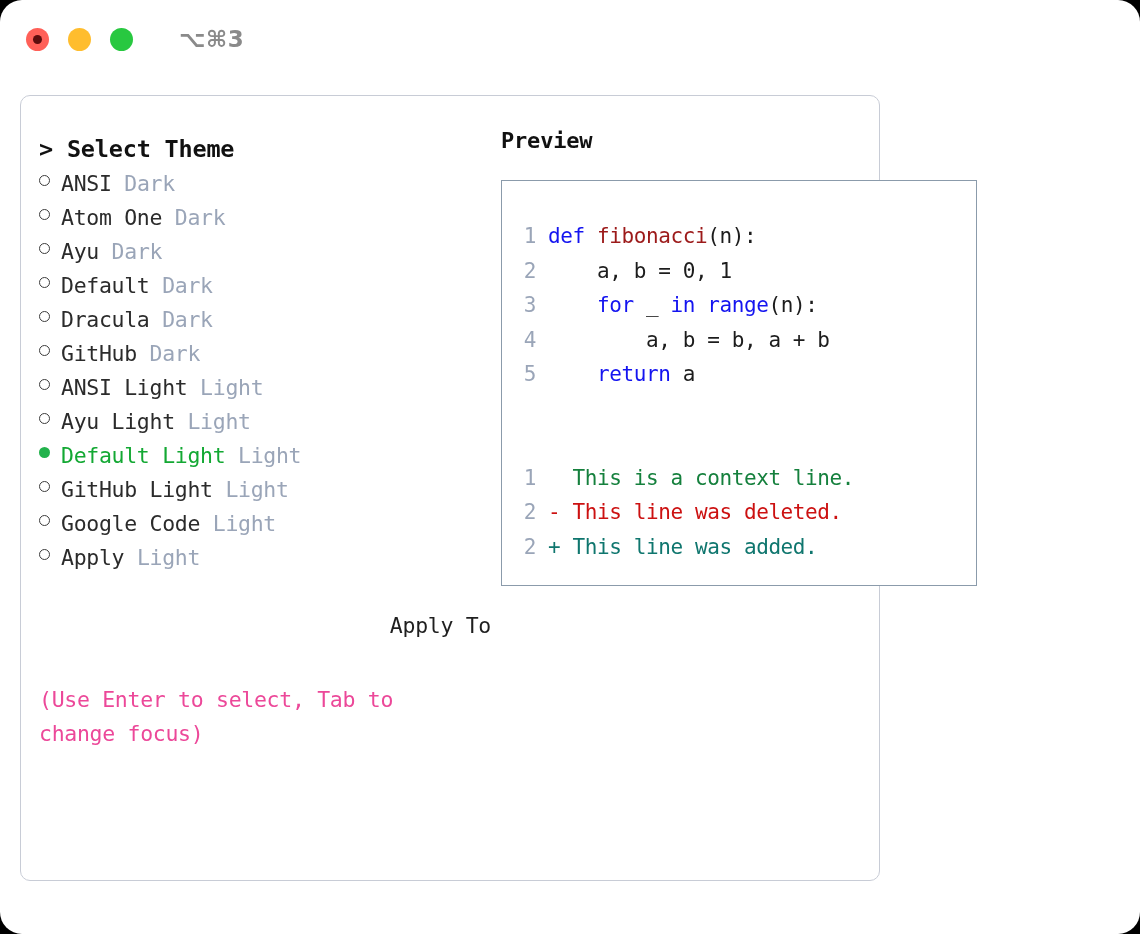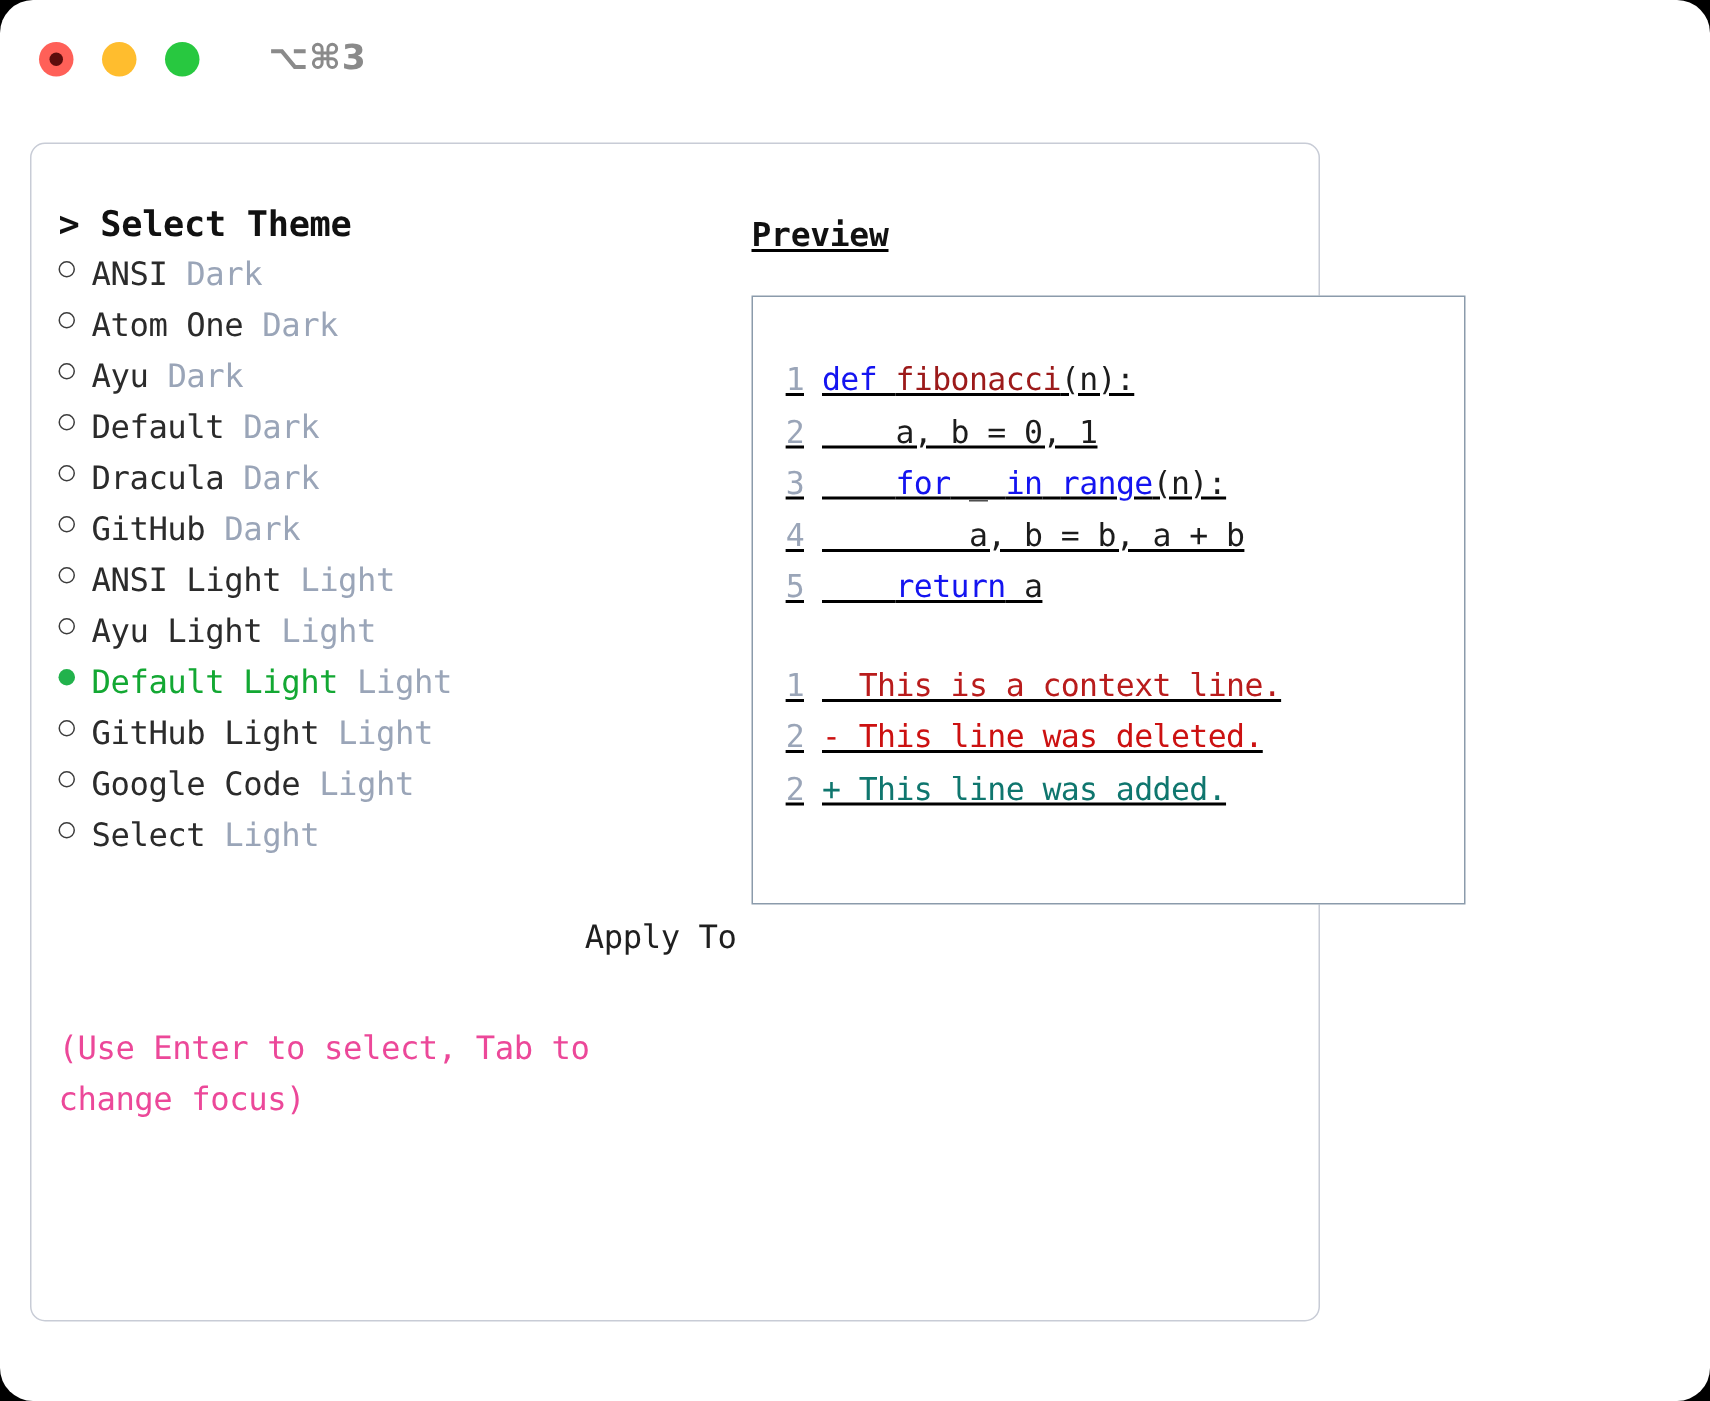--- a/index.html
+++ b/index.html
@@ -84,21 +84,21 @@
     font-size: 21.5px; line-height: 34px; color: #1f1f1f;
     white-space: pre; padding-left: 22px; letter-spacing: -0.3px; text-align: right;
   }
   #hint {
     margin-top: 40px;
     font-size: 21.5px; line-height: 34px; color: #ec4899;
     width: 420px; letter-spacing: -0.3px;
   }
 
   
-  #right { position: absolute; left: 480px; top: 45px; width: 500px; text-decoration: underline; }
+  #right { position: absolute; left: 480px; top: 28px; width: 500px; }
   #preview-title {
     font-size: 22px; font-weight: 700; color: #111111;
     letter-spacing: -0.2px; line-height: 34px;
   }
   #preview-box {
     margin-top: 22px;
     width: 476px; height: 406px;
     border: 1.8px solid #8b9bab;
     background: #ffffff;
     padding: 38px 0 0 0;
@@ -109,21 +109,21 @@
     letter-spacing: -0.4px;
   }
   .lineno {
     flex: 0 0 46px; text-align: right; padding-right: 12px;
     color: #9aa5b8;
   }
   .blank { height: 31px; }
   .kw  { color: #1414f0; }
   .fn  { color: #9c1a1a; }
   .pl  { color: #1c1c1c; }
-  .ctx { color: #b91c1c; }
+  .ctx { color: #15803d; margin-top: 38px; }
   .del { color: #cc1111; }
   .add { color: #0f766e; }
 </style>
 </head>
 <body>
 
 <div id="page">
 
   <div id="titlebar">
     <div class="lights">
@@ -144,21 +144,21 @@
           <div class="opt"><span class="marker"><span class="dot-hollow"></span></span><span class="name">Atom One</span><span class="name"> </span><span class="tag">Dark</span></div>
           <div class="opt"><span class="marker"><span class="dot-hollow"></span></span><span class="name">Ayu</span><span class="name"> </span><span class="tag">Dark</span></div>
           <div class="opt"><span class="marker"><span class="dot-hollow"></span></span><span class="name">Default</span><span class="name"> </span><span class="tag">Dark</span></div>
           <div class="opt"><span class="marker"><span class="dot-hollow"></span></span><span class="name">Dracula</span><span class="name"> </span><span class="tag">Dark</span></div>
           <div class="opt"><span class="marker"><span class="dot-hollow"></span></span><span class="name">GitHub</span><span class="name"> </span><span class="tag">Dark</span></div>
           <div class="opt"><span class="marker"><span class="dot-hollow"></span></span><span class="name">ANSI Light</span><span class="name"> </span><span class="tag">Light</span></div>
           <div class="opt"><span class="marker"><span class="dot-hollow"></span></span><span class="name">Ayu Light</span><span class="name"> </span><span class="tag">Light</span></div>
           <div class="opt sel"><span class="marker"><span class="dot-filled"></span></span><span class="name">Default Light</span><span class="name"> </span><span class="tag">Light</span></div>
           <div class="opt"><span class="marker"><span class="dot-hollow"></span></span><span class="name">GitHub Light</span><span class="name"> </span><span class="tag">Light</span></div>
           <div class="opt"><span class="marker"><span class="dot-hollow"></span></span><span class="name">Google Code</span><span class="name"> </span><span class="tag">Light</span></div>
-          <div class="opt"><span class="marker"><span class="dot-hollow"></span></span><span class="name">Select</span><span class="name"> </span><span class="tag">Light</span></div>
+          <div class="opt"><span class="marker"><span class="dot-hollow"></span></span><span class="name">Apply</span><span class="name"> </span><span class="tag">Light</span></div>
         </div>
 
       <div class="spacer"></div>
 
       <div class="subhdr">Apply To</div>
 
 
       <div id="hint">(Use Enter to select, Tab to change focus)</div>
     </div>
 

